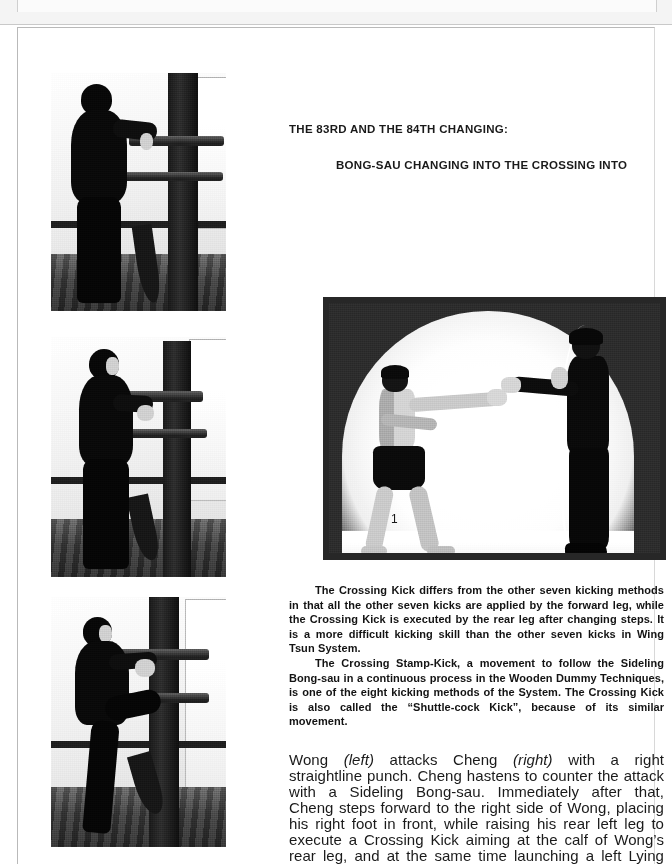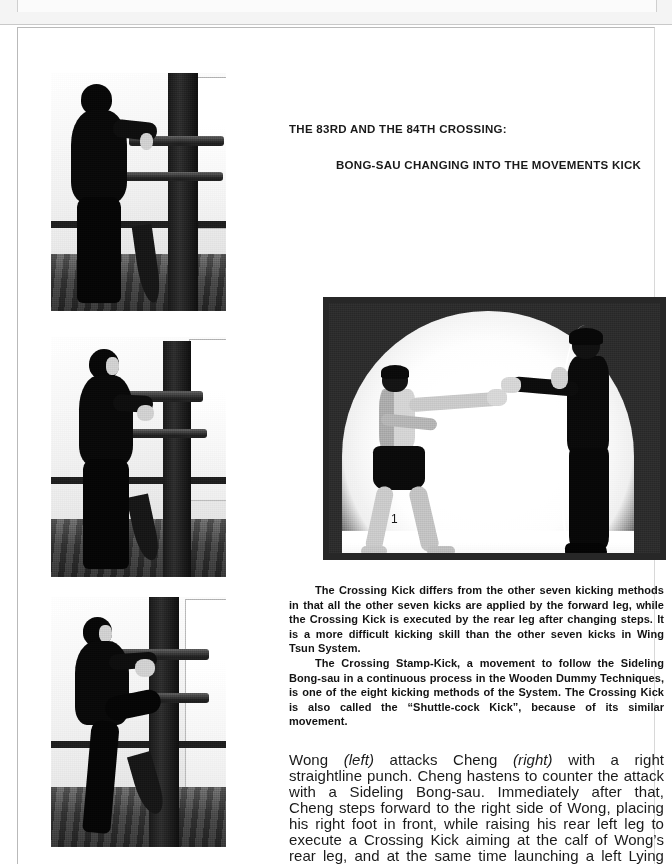--- a/index.html
+++ b/index.html
@@ -335,22 +335,22 @@
       <div class="figure-leg" style="left:36px;top:124px;width:28px;height:112px;transform:rotate(5deg);"></div>
       <div class="figure-leg" style="left:54px;top:96px;width:56px;height:24px;border-radius:12px;transform:rotate(-12deg);"></div>
       <div class="grain"></div>
     </div>
 
   </div>
 
   <div class="content-col">
 
     <div class="heading-block">
-      <p class="heading-line-1">THE 83RD AND THE 84TH CROSSING:</p>
-      <p class="heading-line-2">BONG-SAU CHANGING INTO THE MOVEMENTS KICK</p>
+      <p class="heading-line-1">THE 83RD AND THE 84TH CHANGING:</p>
+      <p class="heading-line-2">BONG-SAU CHANGING INTO THE CROSSING INTO</p>
     </div>
 
     <div class="main-photo-wrap">
       <div class="main-photo-inner">
         <div class="arch"></div>
         <div class="arch-floor"></div>
 
         <div class="def-halo"></div>
 
         <div class="atk-torso"></div>

